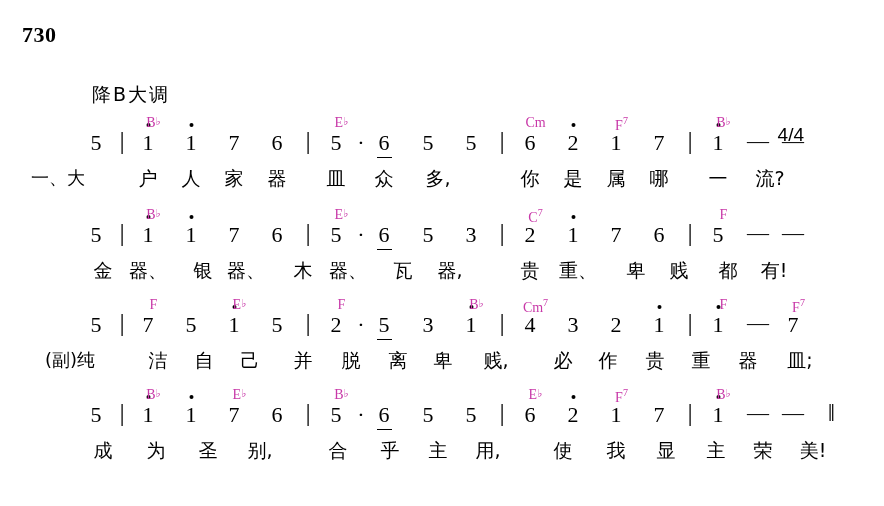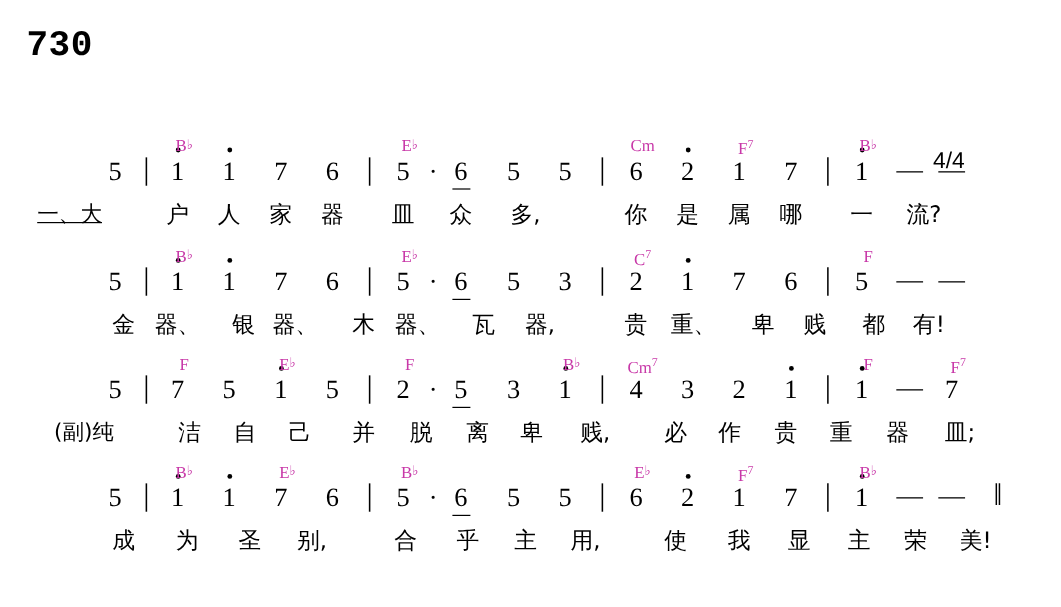--- a/index.html
+++ b/index.html
@@ -16,23 +16,23 @@
     overflow: hidden;
   }
   #sheet {
     position: absolute;
     inset: 0;
   }
   .hymn-number {
     position: absolute;
     left: 22px;
     top: 22px;
-    font-size: 30px;
+    font-size: 22px;
     font-weight: bold;
-    font-family: Liberation Mono, monospace;
+    font-family: Liberation Serif, serif;
     letter-spacing: 0.5px;
   }
   .title {
     position: absolute;
     left: 0;
     right: 0;
     top: 24px;
     text-align: center;
     font-size: 29px;
     font-family: "DejaVu Sans", sans-serif;
@@ -161,20 +161,23 @@
   }
 </style>
 </head>
 <body>
 
 <div id="sheet">
 
   <div class="hymn-number">730</div>
 
 
+  <div class="key-sig">
+    <span>降B大调</span>
+  </div>
 
   <div class="time-sig">4/4</div>
 
   <div class="system sys1">
     <div class="note-row">
         <span class="tok num" style="left: 78px;">5</span>
         <span class="tok bar" style="left: 104px;">|</span>
         <span class="tok num" style="left: 130px;">1<span class="odot"></span><span class="chord">B<span class="fl">♭</span></span></span>
         <span class="tok num" style="left: 173px;">1<span class="odot"></span></span>
         <span class="tok num" style="left: 216px;">7</span>
@@ -189,21 +192,21 @@
         <span class="tok num" style="left: 512px;">6<span class="chord">Cm</span></span>
         <span class="tok num" style="left: 555px;">2<span class="odot"></span></span>
         <span class="tok num" style="left: 598px;">1<span class="chord">F<sup>7</sup></span></span>
         <span class="tok num" style="left: 641px;">7</span>
         <span class="tok bar" style="left: 672px;">|</span>
         <span class="tok num" style="left: 700px;">1<span class="odot"></span><span class="chord">B<span class="fl">♭</span></span></span>
         <span class="tok dash" style="left: 740px;">—</span>
         <span class="tok dash" style="left: 775px;">—</span>
       </div>
     <div class="lyric-row">
-        <span class="lyr pre" style="left: 40px; text-decoration: underline;">一、大</span>
+        <span class="lyr pre" style="left: 40px;">一、大</span>
         <span class="lyr" style="left: 130px;">户</span>
         <span class="lyr" style="left: 173px;">人</span>
         <span class="lyr" style="left: 216px;">家</span>
         <span class="lyr" style="left: 259px;">器</span>
         <span class="lyr" style="left: 318px;">皿</span>
         <span class="lyr" style="left: 366px;">众</span>
         <span class="lyr" style="left: 420px;">多,</span>
         <span class="lyr" style="left: 512px;">你</span>
         <span class="lyr" style="left: 555px;">是</span>
         <span class="lyr" style="left: 598px;">属</span>

